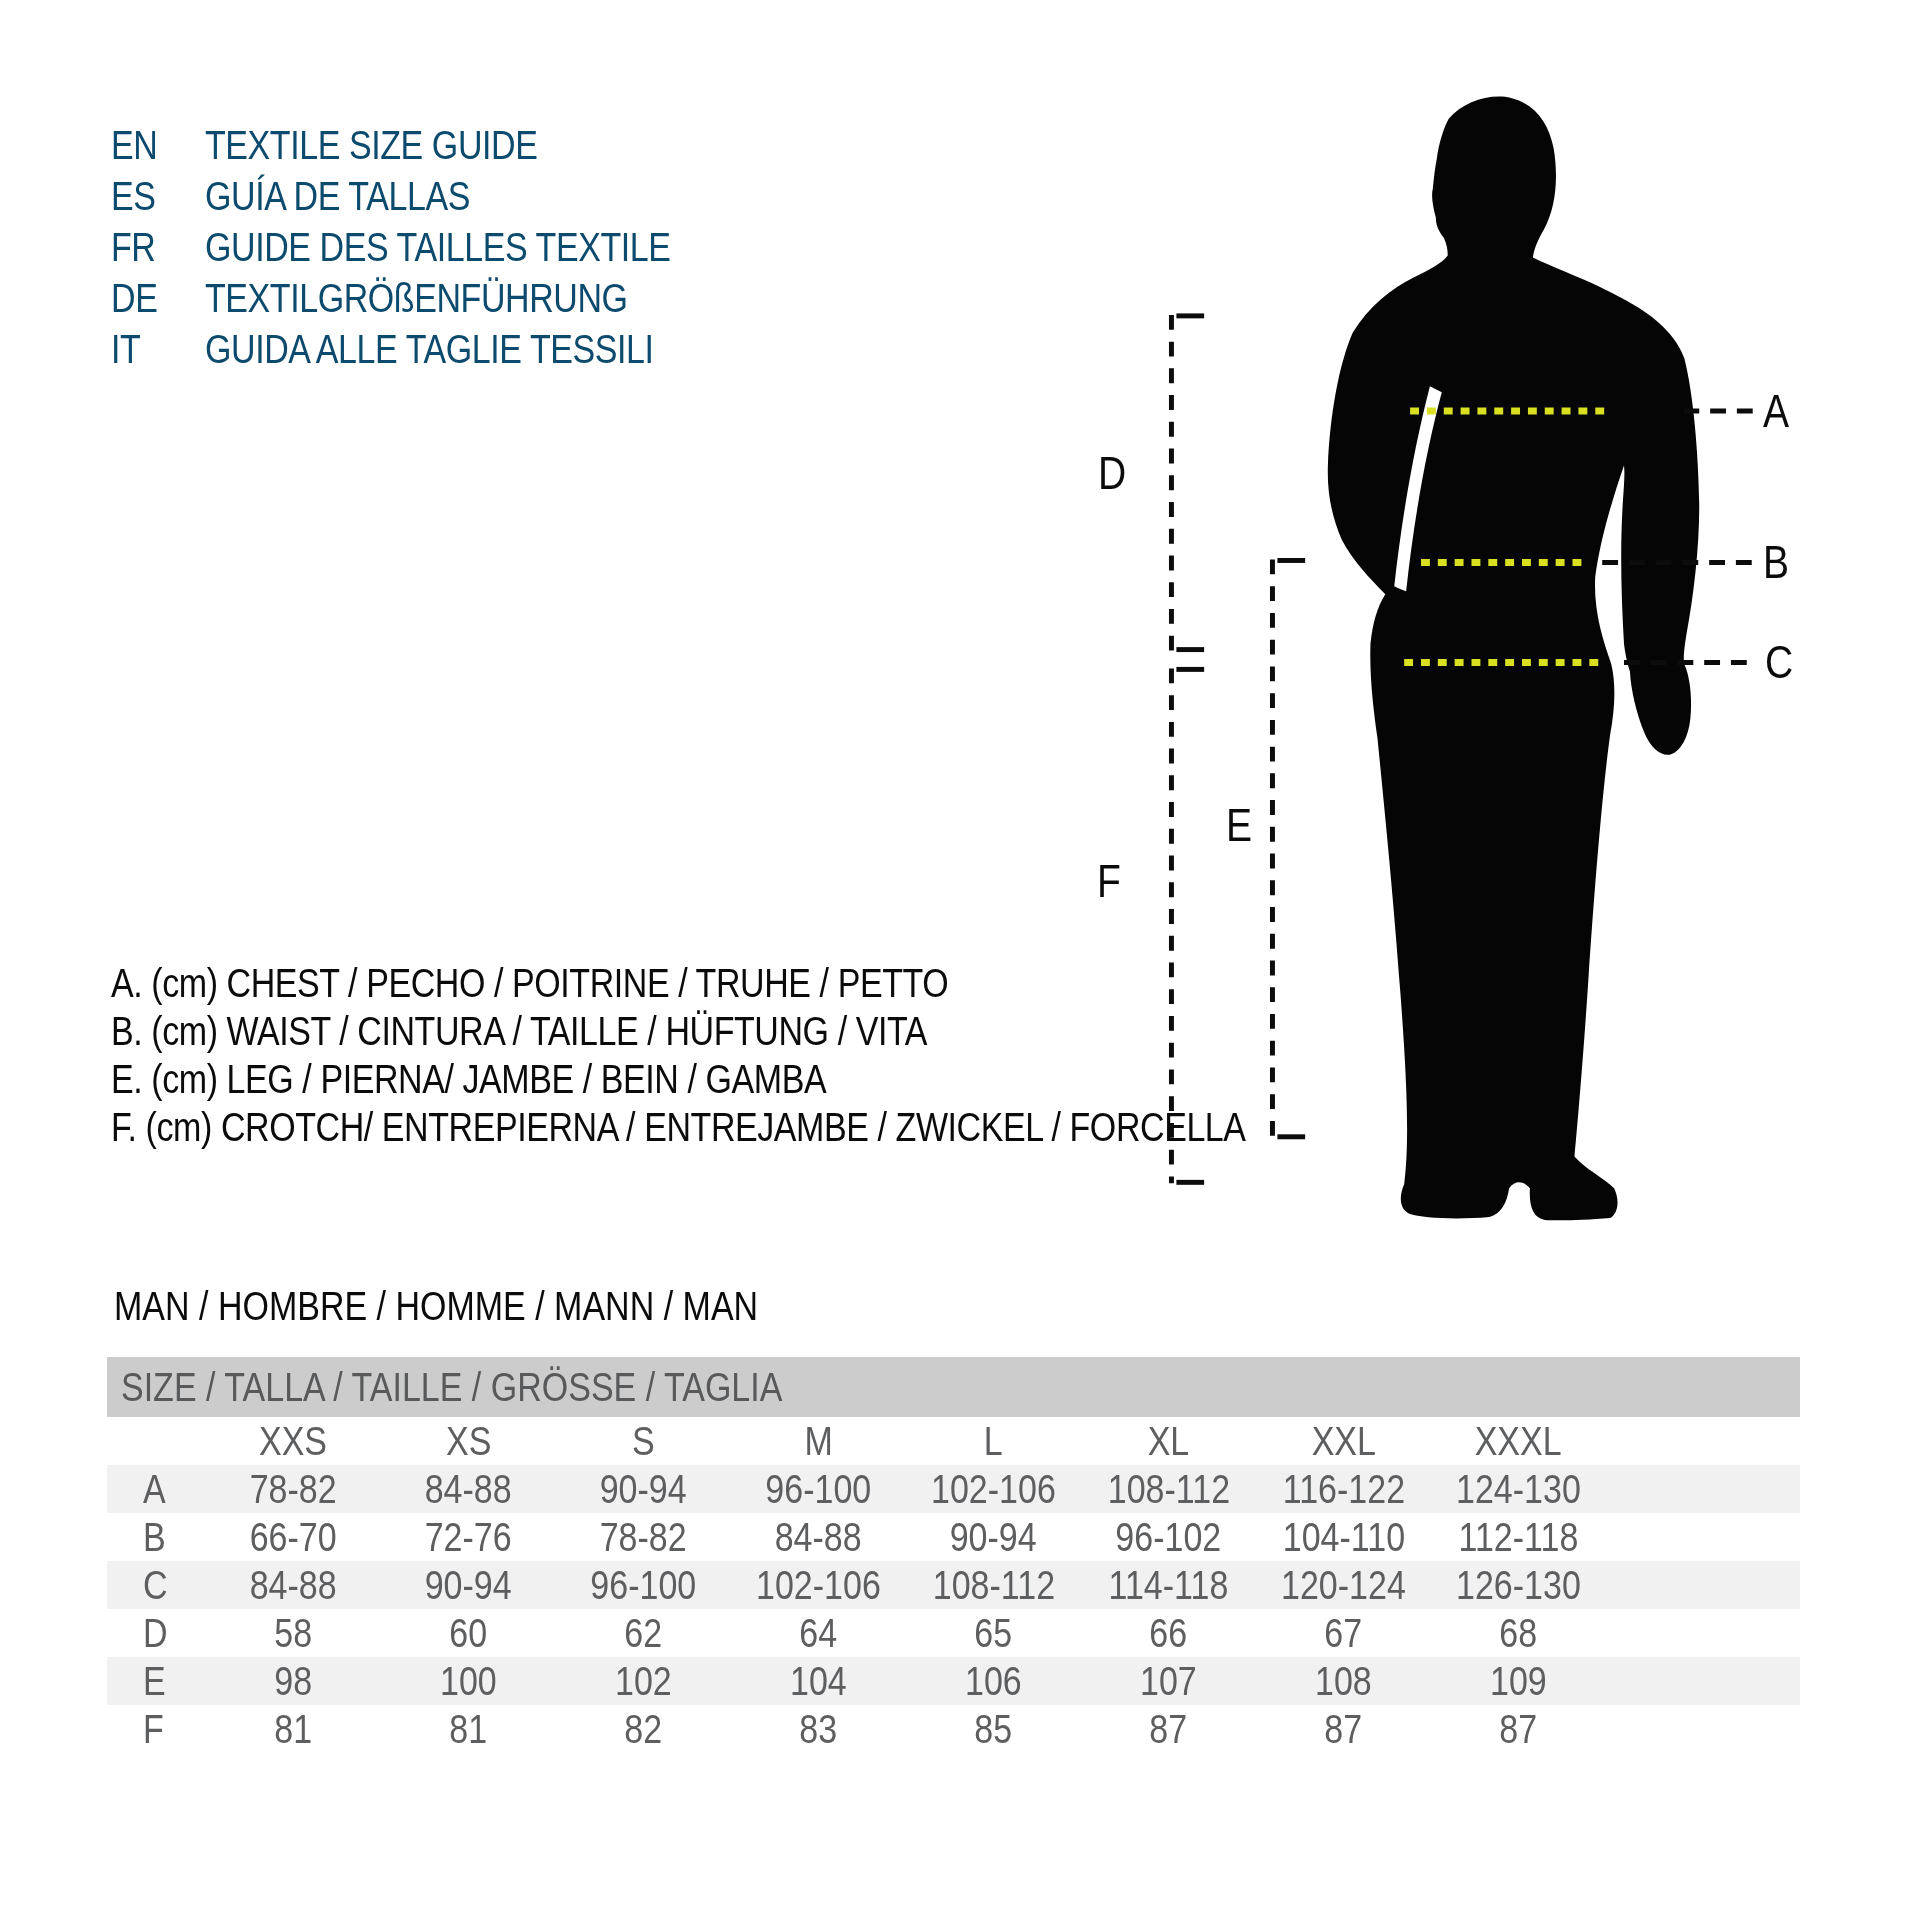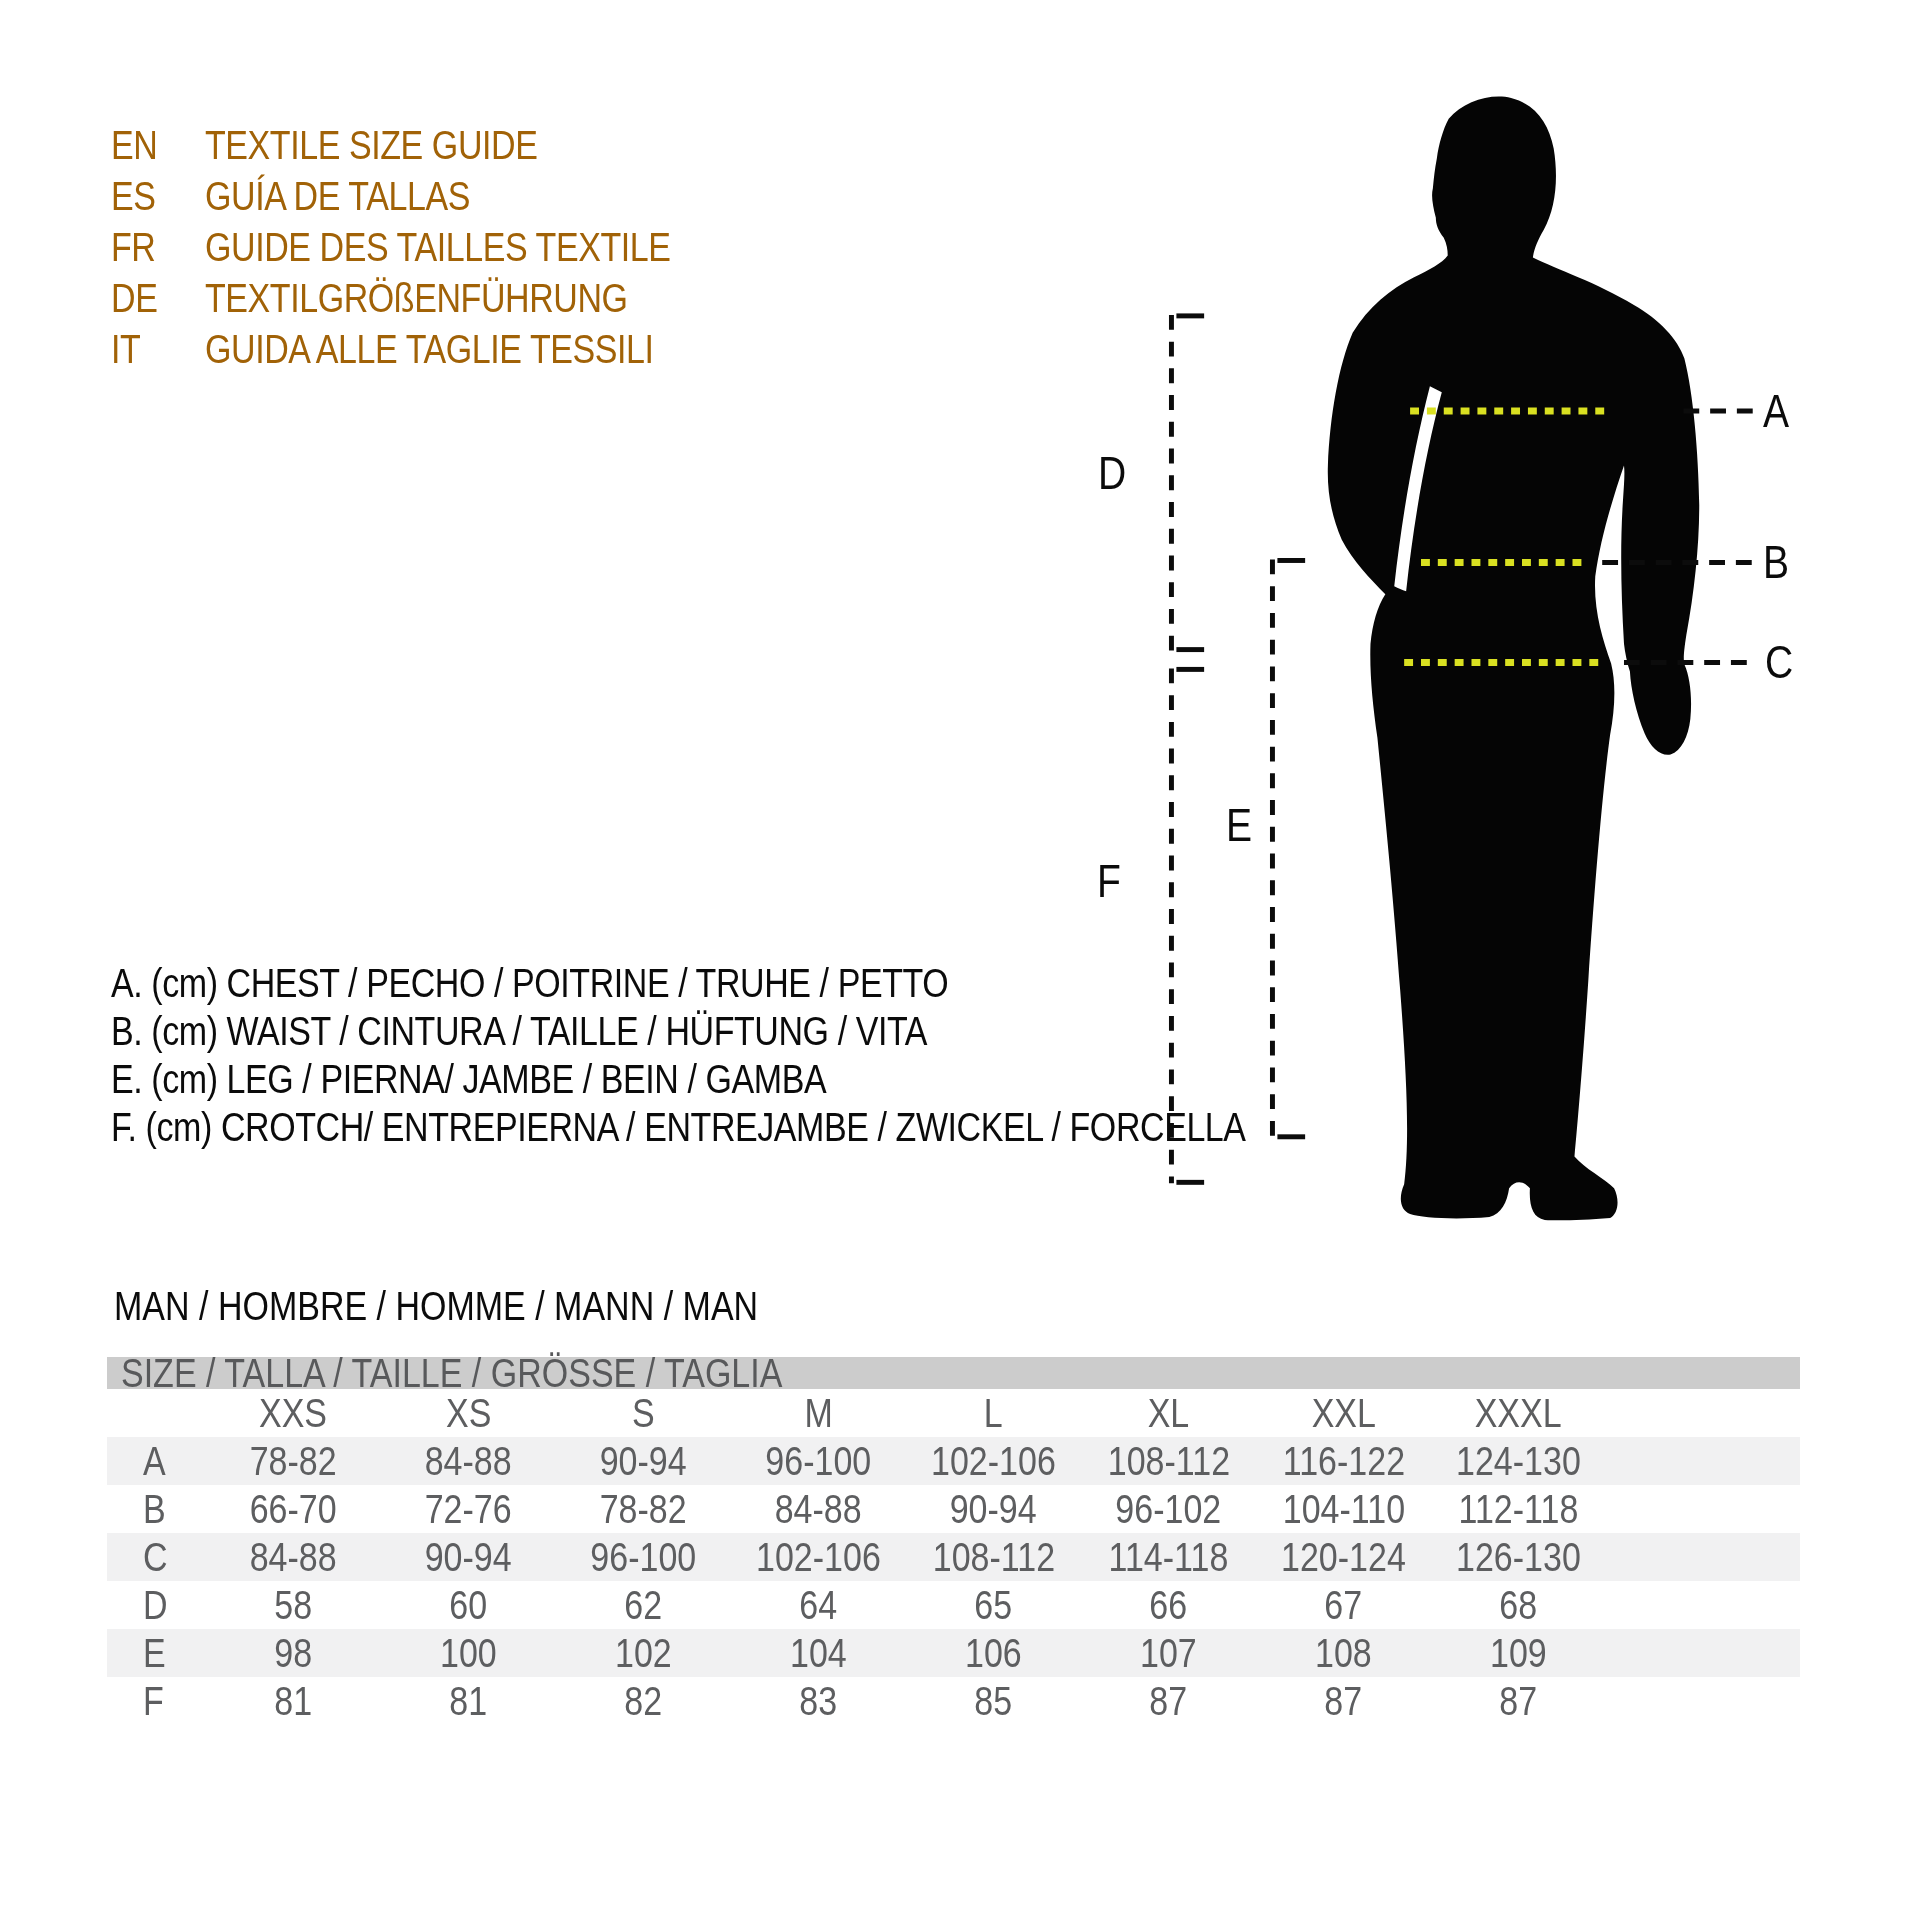--- a/index.html
+++ b/index.html
@@ -6,30 +6,30 @@
   .canvas{
     position:relative;width:1927px;height:1927px;background:#ffffff;overflow:hidden;
     font-family:"Liberation Sans", sans-serif;color:var(--text-primary,#111);
   }
   .abs{position:absolute;}
   
   .cx{display:inline-block;transform:scaleX(.85);transform-origin:0 50%;white-space:nowrap;}
   .cxc{display:inline-block;transform:scaleX(.85);transform-origin:50% 50%;white-space:nowrap;}
   
   .lang-block{left:111px;top:120px;}
-  .lang-row{display:flex;height:51px;align-items:center;font-size:40px;letter-spacing:-0.5px;color:#a16207;}
+  .lang-row{display:flex;height:51px;align-items:center;font-size:40px;letter-spacing:-0.5px;color:#0c4a6e;}
   .lang-code{width:94px;flex:0 0 94px;}
   
   .legend-block{left:111px;top:961px;}
   .legend-row{height:48px;display:flex;align-items:flex-start;font-size:40px;letter-spacing:-0.5px;color:#0b0b0b;}
   
   .category-line{left:114px;top:1284px;height:44px;display:flex;align-items:center;font-size:40px;color:#0b0b0b;}
   
   .size-table{left:107px;top:1357px;width:1693px;font-size:40px;color:var(--table-text,#5d5e60);}
-  .thead{height:32px;background:var(--table-header-bg,#cccccc);display:flex;align-items:center;
+  .thead{height:60px;background:var(--table-header-bg,#cccccc);display:flex;align-items:center;
          padding-left:14px;box-sizing:border-box;color:var(--table-header-text,#58595b);}
   .trow{display:grid;grid-template-columns:99px repeat(8,175px) 1fr;height:48px;align-items:center;}
   .trow.alt{background:var(--table-row-alt-bg,#f1f1f2);}
   .tcell{text-align:center;}
   .tlabel{text-align:left;padding-left:36px;box-sizing:border-box;}
   
   .fig{left:0;top:0;width:1927px;height:1927px;pointer-events:none;}
   .silhouette{fill:var(--silhouette,#050505);}
   .gap{fill:#ffffff;}
   .dashV{stroke:var(--line-dash,#0c0c0c);stroke-width:5;stroke-dasharray:15 12;fill:none;}

